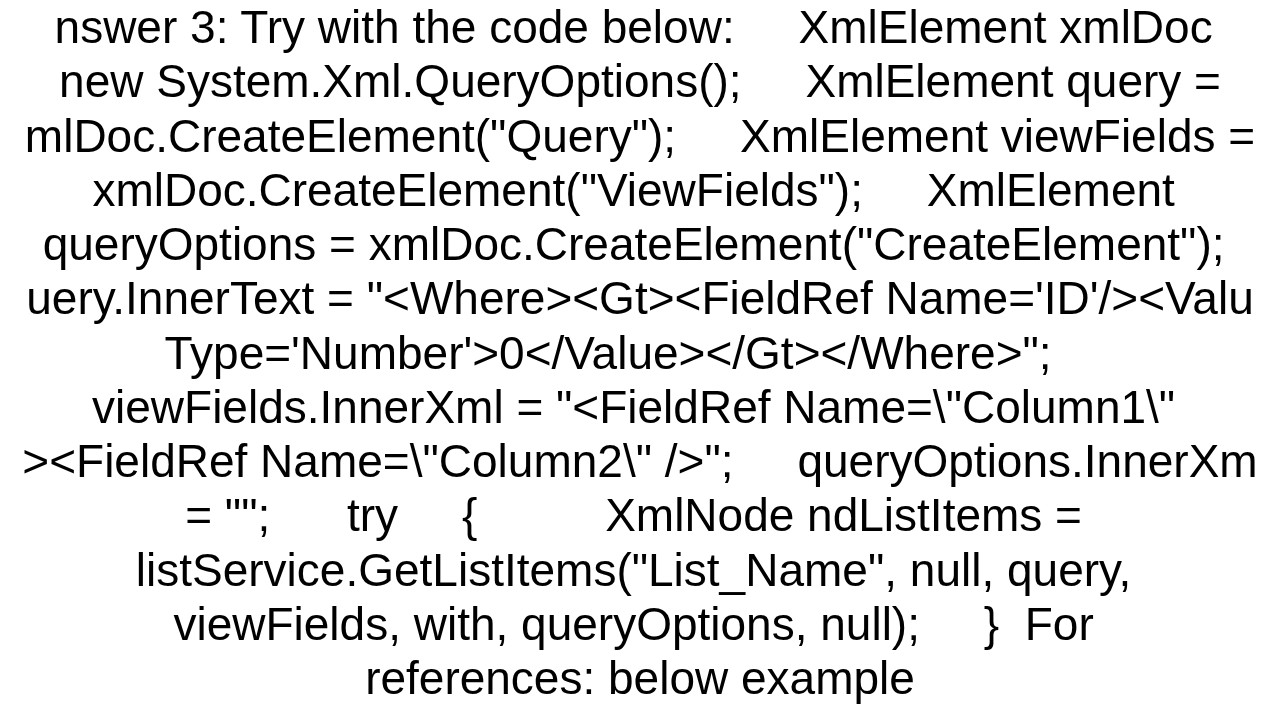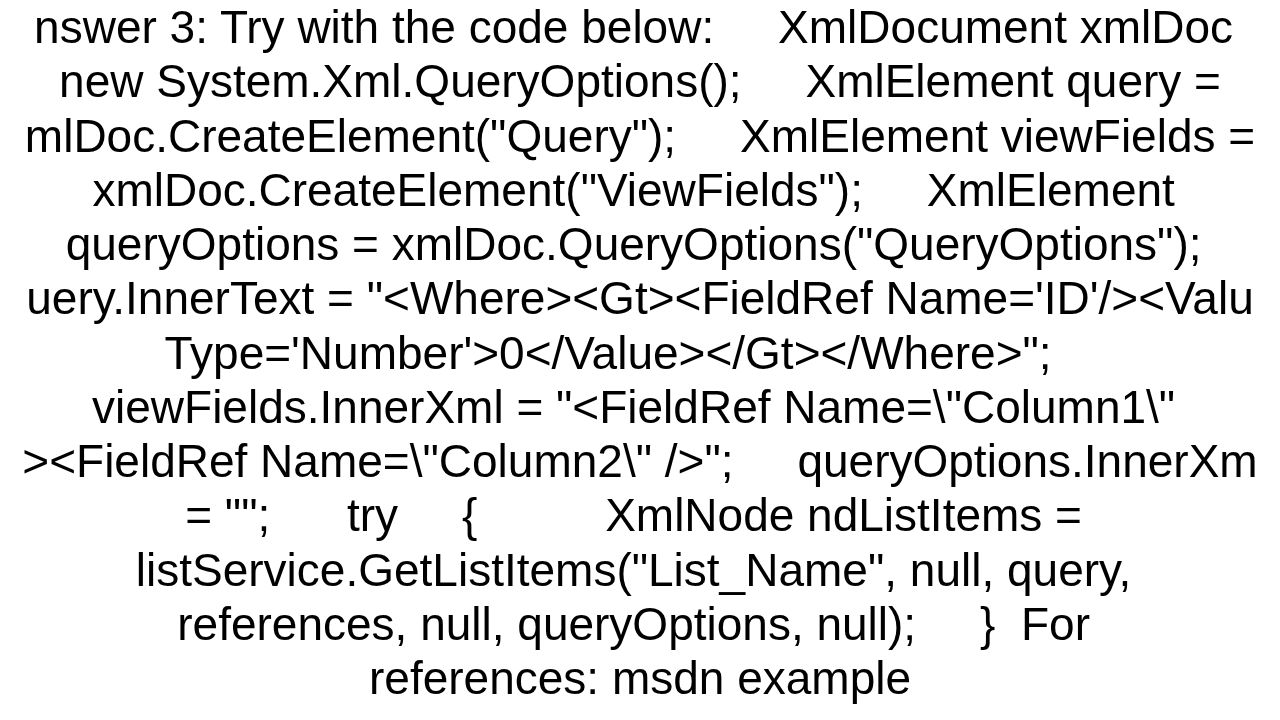--- a/index.html
+++ b/index.html
@@ -20,25 +20,25 @@
     position: absolute;
     left: -20px;
     right: -20px;
     top: 0;
     letter-spacing: 0px;
   }
 </style>
 </head>
 <body>
 
-<div class="text-block"><span>nswer 3: Try with the code below:     XmlDocument xmlDoc </span>
+<div class="text-block"><span>nswer 3: Try with the code below:     XmlElement xmlDoc </span>
 <span> new System.Xml.QueryOptions();     XmlElement query = </span>
 <span>mlDoc.CreateElement("Query");     XmlElement viewFields =</span>
 <span>xmlDoc.CreateElement("ViewFields");     XmlElement </span>
-<span>queryOptions = xmlDoc.QueryOptions("QueryOptions"); </span>
+<span>queryOptions = xmlDoc.CreateElement("CreateElement"); </span>
 <span>uery.InnerText = "&lt;Where&gt;&lt;Gt&gt;&lt;FieldRef Name='ID'/&gt;&lt;Valu</span>
 <span>Type='Number'&gt;0&lt;/Value&gt;&lt;/Gt&gt;&lt;/Where&gt;";     </span>
 <span>viewFields.InnerXml = "&lt;FieldRef Name=\"Column1\" </span>
 <span>&gt;&lt;FieldRef Name=\"Column2\" /&gt;";     queryOptions.InnerXm</span>
 <span>= "";      try     {          XmlNode ndListItems = </span>
 <span>listService.GetListItems("List_Name", null, query, </span>
-<span>references, null, queryOptions, null);     }  For </span>
-<span>references: msdn example</span></div>
+<span>viewFields, with, queryOptions, null);     }  For </span>
+<span>references: below example</span></div>
 
 </body></html>

